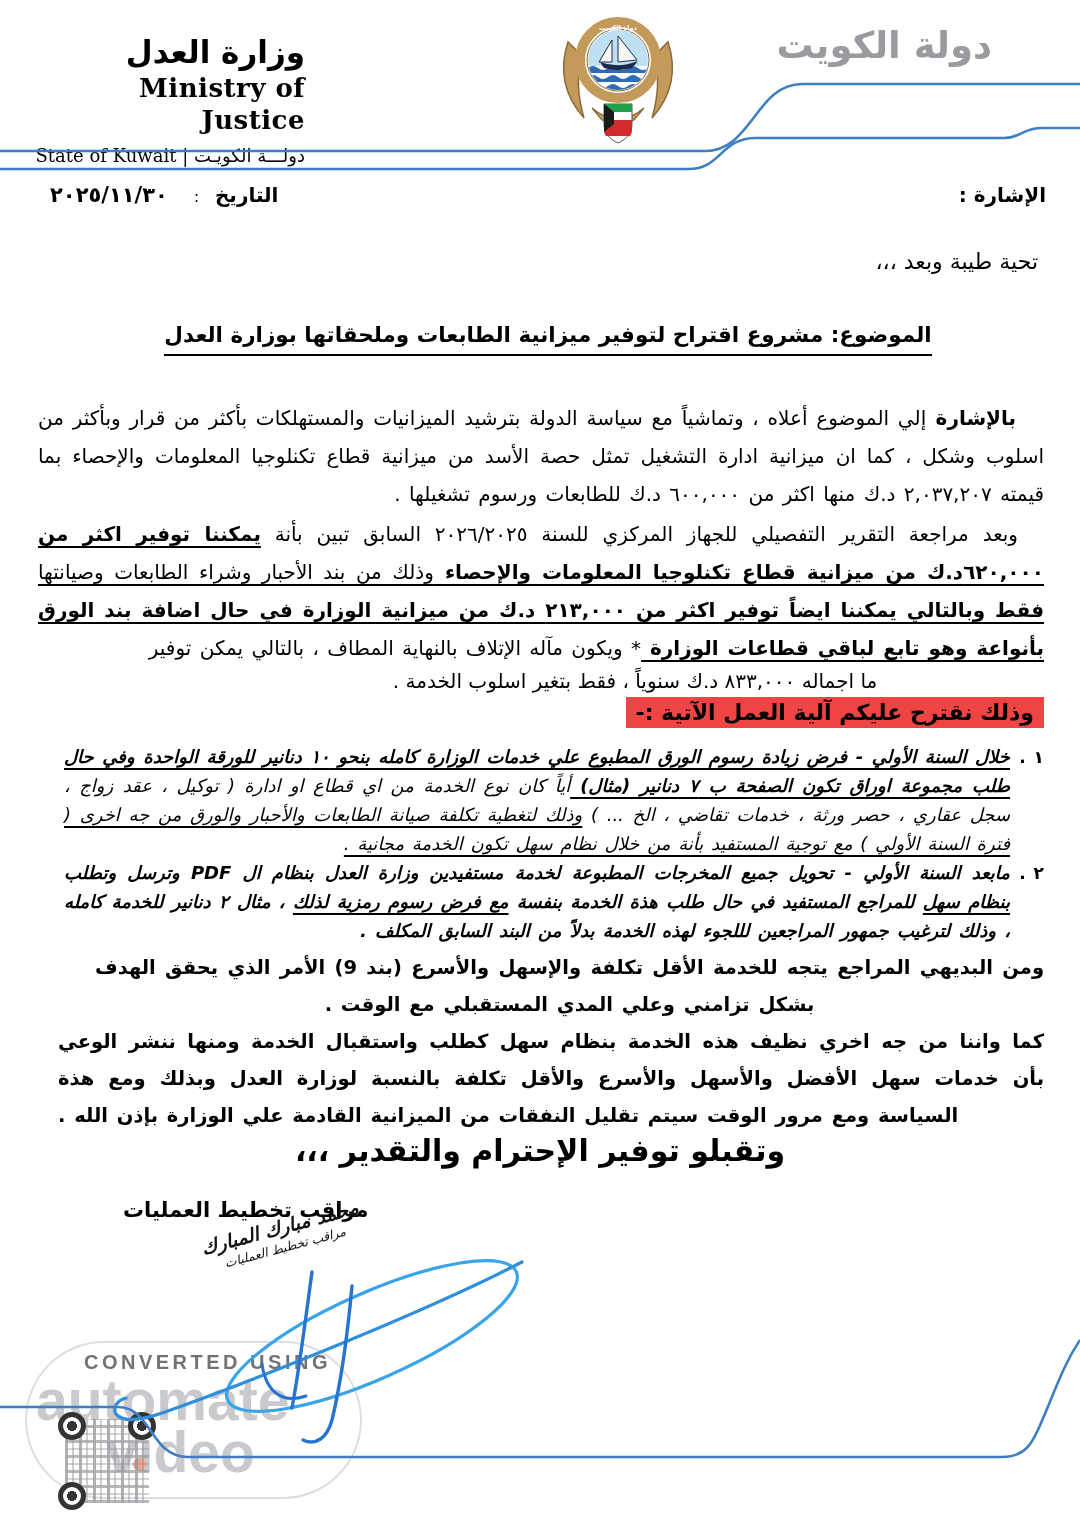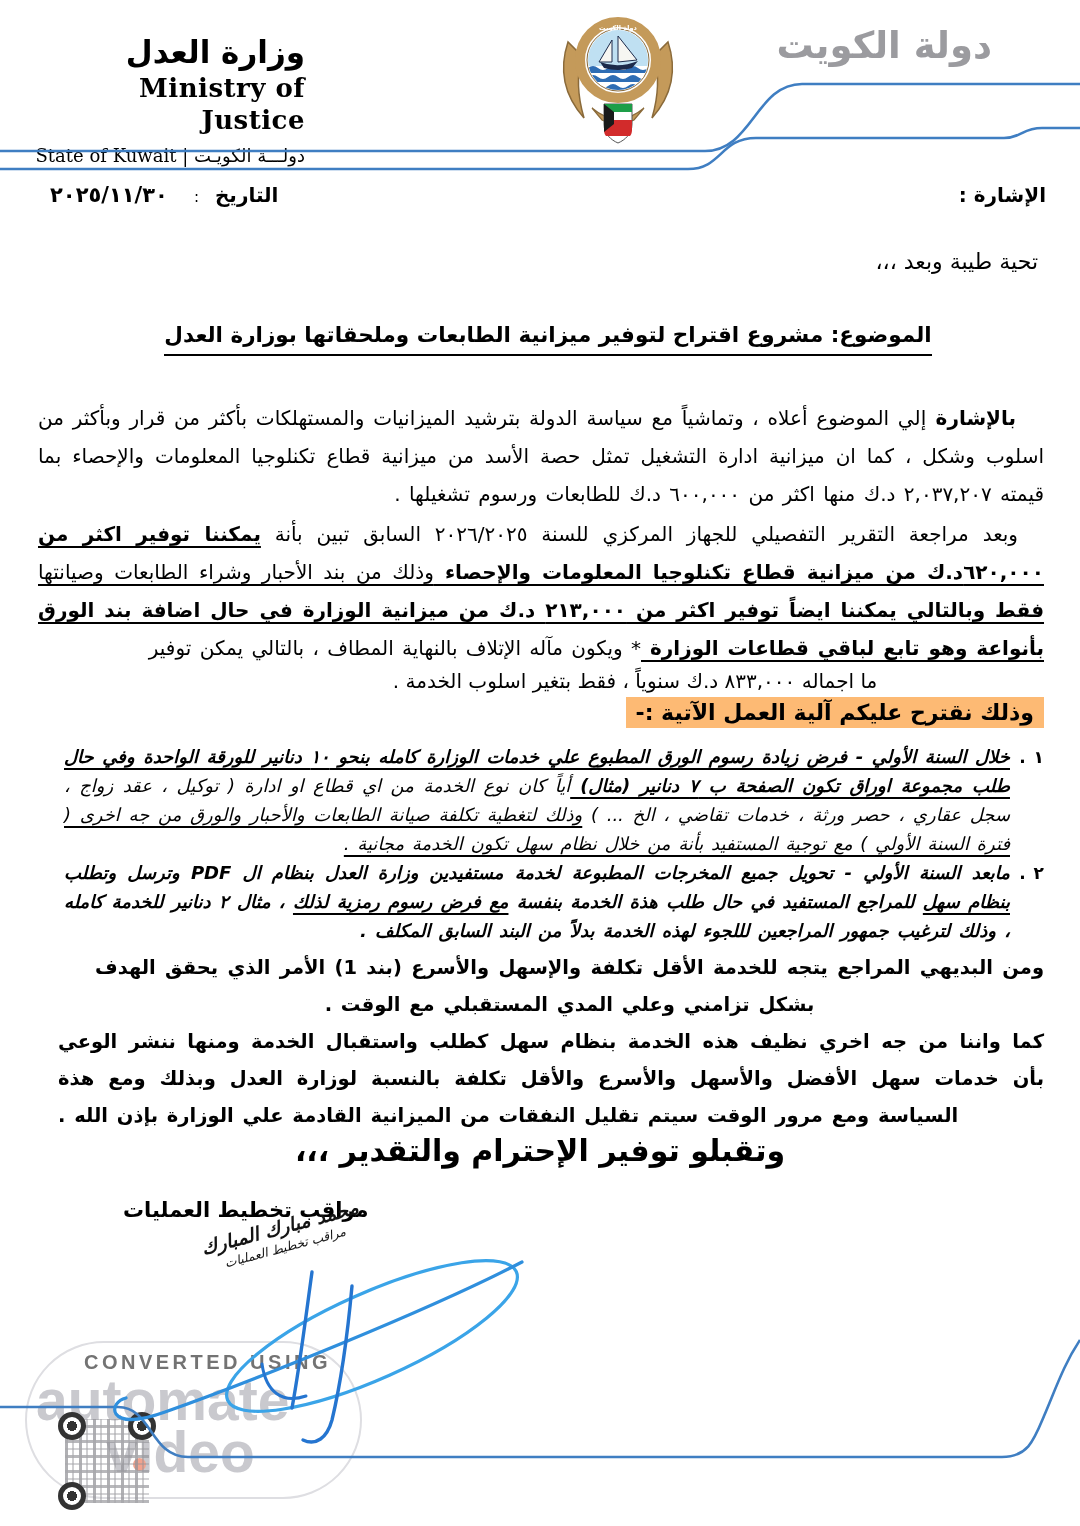--- a/index.html
+++ b/index.html
@@ -24,21 +24,21 @@
   .date-value{font-size:21px;font-weight:bold;letter-spacing:1px;}
   
   .greeting{right:42px;top:249px;font-size:22px;direction:rtl;z-index:2;}
   .subject{left:0;top:322px;width:100%;text-align:center;direction:rtl;z-index:2;margin-left:8px;}
   .subject span{font-size:21.5px;font-weight:bold;border-bottom:2.5px solid #000;padding-bottom:7px;}
   .para{direction:rtl;text-align:justify;word-spacing:2px;z-index:2;}
   .p1{left:38px;right:36px;top:399px;font-size:20px;line-height:38px;text-indent:28px;}
   .p2{left:38px;right:36px;top:515px;font-size:20px;line-height:38px;text-indent:26px;}
   .p2last{left:230px;right:40px;top:669px;font-size:20px;text-align:center;direction:rtl;z-index:2;}
   .heading{left:36px;right:36px;top:700px;text-align:right;direction:rtl;z-index:2;}
-  .heading span{background:#fdba74;font-size:22px;font-weight:bold;padding:3px 10px;}
+  .heading span{background:#ef4444;font-size:22px;font-weight:bold;padding:3px 10px;}
   .item{left:64px;right:36px;font-size:18px;line-height:29px;padding-right:34px;font-style:italic;}
   .item1{top:742px;}
   .item2{top:858px;}
   .item .num{position:absolute;right:0;top:1px;font-style:normal;font-weight:bold;font-size:17px;}
   .p3{left:95px;right:36px;top:949px;font-size:19.5px;font-weight:bold;line-height:37px;text-align-last:center;}
   .p4{left:58px;right:36px;top:1023px;font-size:19.5px;font-weight:bold;line-height:37px;text-align-last:left;}
   .closing{left:0;top:1133px;width:100%;text-align:center;font-size:30px;font-weight:bold;direction:rtl;z-index:2;}
   
   .b{font-weight:bold;}
   .u{text-decoration:underline;text-decoration-thickness:2px;text-underline-offset:5px;}
@@ -133,21 +133,21 @@
 
 <div class="abs para item item1">
   <span class="num">١ .</span>
   <span><span class="b u">خلال السنة الأولي - فرض زيادة رسوم الورق المطبوع علي خدمات الوزارة  كامله بنحو ١٠ دنانير للورقة الواحدة وفي حال طلب مجموعة اوراق تكون الصفحة ب ٧ دنانير (مثال)  </span><span>أياً كان نوع الخدمة من اي قطاع او ادارة ( توكيل ، عقد زواج ، سجل عقاري ، حصر ورثة ، خدمات تقاضي ، الخ ... ) </span><span class="u">وذلك لتغطية تكلفة صيانة الطابعات والأحبار والورق من جه اخرى ( فترة السنة الأولي ) مع توجية المستفيد بأنة من خلال نظام سهل تكون الخدمة مجانية .</span></span>
 </div>
 <div class="abs para item item2">
   <span class="num">٢ .</span>
   <span><span class="b">مابعد السنة الأولي - تحويل جميع المخرجات المطبوعة لخدمة مستفيدين وزارة العدل بنظام ال </span><span class="b">PDF</span><span class="b"> وترسل وتطلب </span><span class="b u">بنظام سهل</span><span class="b"> للمراجع المستفيد في حال طلب هذة الخدمة بنفسة </span><span class="b u">مع فرض رسوم رمزية لذلك</span><span class="b">  ، مثال ٢ دنانير للخدمة كامله ، وذلك لترغيب جمهور المراجعين لللجوء لهذه الخدمة بدلاً من البند السابق المكلف .</span></span>
 </div>
 
-<div class="abs para p3">ومن البديهي المراجع يتجه للخدمة الأقل تكلفة والإسهل والأسرع (بند 1) الأمر الذي يحقق الهدف بشكل تزامني وعلي المدي المستقبلي مع الوقت .</div>
+<div class="abs para p3">ومن البديهي المراجع يتجه للخدمة الأقل تكلفة والإسهل والأسرع (بند 9) الأمر الذي يحقق الهدف بشكل تزامني وعلي المدي المستقبلي مع الوقت .</div>
 <div class="abs para p4">كما واننا من جه اخري نظيف هذه الخدمة بنظام سهل كطلب واستقبال الخدمة ومنها ننشر الوعي بأن خدمات سهل الأفضل والأسهل والأسرع والأقل تكلفة بالنسبة لوزارة العدل وبذلك ومع هذة السياسة ومع مرور الوقت سيتم تقليل النفقات من الميزانية القادمة علي الوزارة بإذن الله .</div>
 
 <div class="abs closing">وتقبلو توفير الإحترام والتقدير ،،،</div>
 
 <div class="abs sig-title">مراقب تخطيط العمليات</div>
 <div class="abs stamp">
   <div class="stamp-name">محمد مبارك المبارك</div>
   <div class="stamp-title">مراقب تخطيط العمليات</div>
 </div>
 

